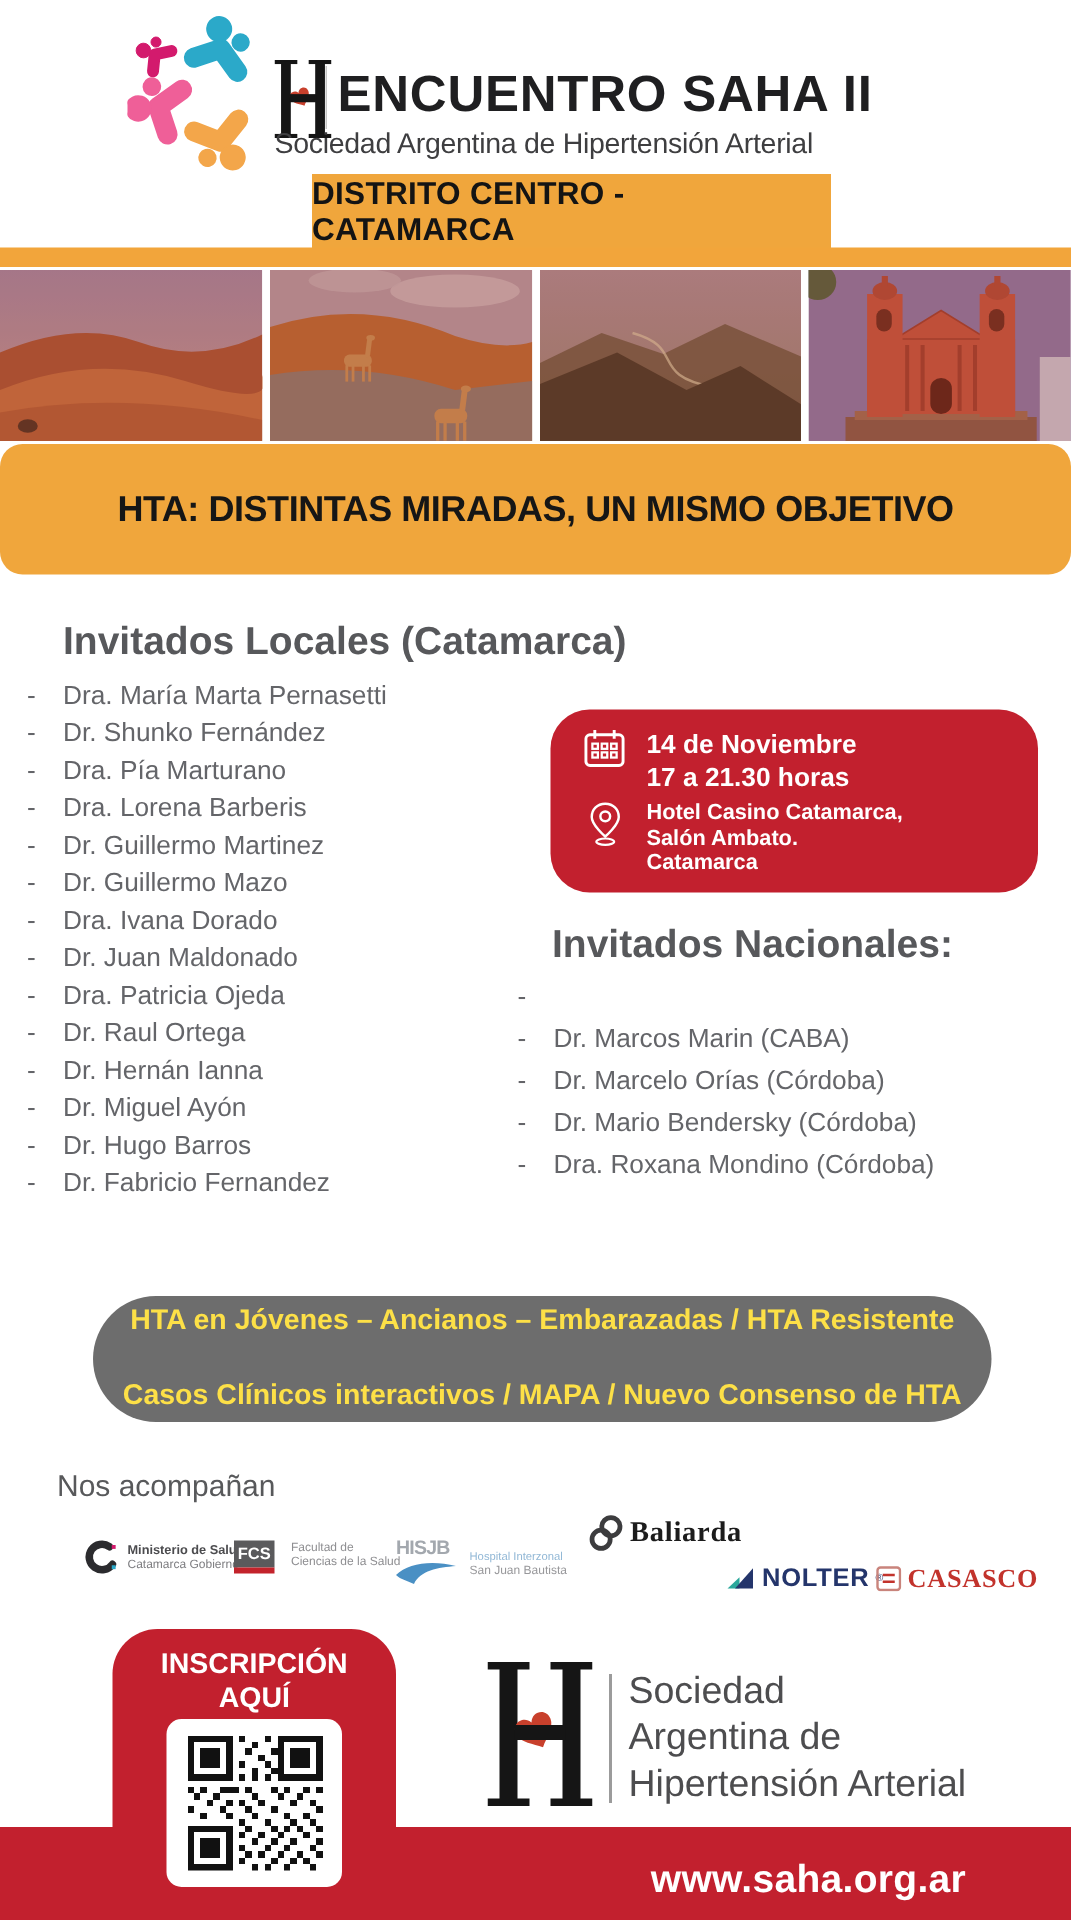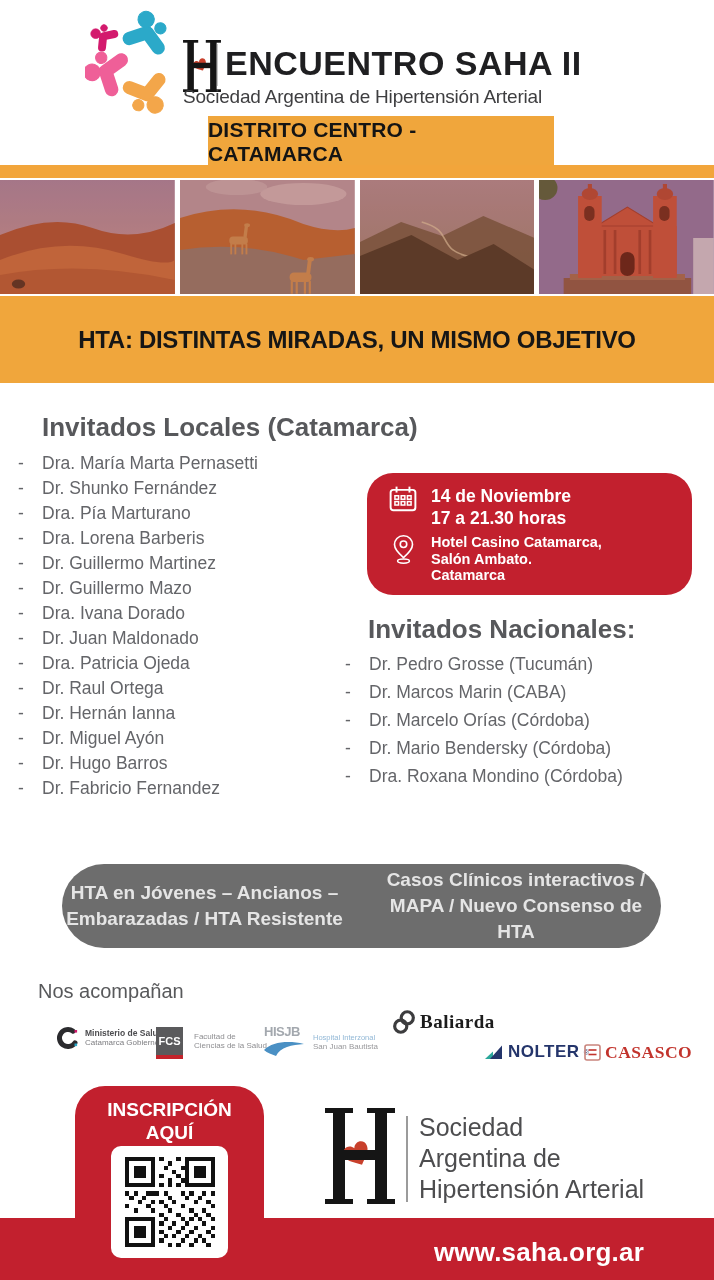--- a/index.html
+++ b/index.html
@@ -17,21 +17,21 @@
     display:flex;align-items:center;justify-content:center;font-weight:bold;font-size:21px;color:#141414;letter-spacing:.2px;}
 
   
   .strip-bar{left:0;width:714px;height:13px;background:#f2a53b;}
   .strip-bar.top{top:165px;}
   .photo-row{left:0;top:180px;width:714px;height:114px;display:flex;gap:5px;}
   .photo-row svg{flex:1 1 0;height:114px;display:block;}
 
   
   .theme-banner{left:0;top:296px;width:714px;height:87px;background:#f0a63c;
-    display:flex;align-items:center;justify-content:center;font-weight:bold;font-size:24px;color:#161616;letter-spacing:-.3px;}
+    display:flex;align-items:center;justify-content:center;font-weight:bold;font-size:24px;color:#161616;letter-spacing:-.3px;border-radius:15px;}
 
   
   .section-heading{font-weight:bold;font-size:26px;color:#57585b;white-space:nowrap;}
   .local-heading{left:42px;top:412px;}
   .national-heading{left:368px;top:614px;}
   .guest-list{display:flex;flex-direction:column;}
   .local-list{left:18px;top:451px;}
   .national-list{left:345px;top:650px;}
   .guest-list .li{display:flex;align-items:center;font-size:17.5px;color:#646569;}
   .local-list .li{height:25px;}
@@ -41,31 +41,31 @@
 
   
   .event-box{left:367px;top:473px;width:313px;height:122px;background:#c2202e;border-radius:26px;color:#fff;padding-left:12px;}
   .event-box .cal{position:absolute;left:22px;top:13px;width:28px;height:26px;}
   .event-box .pin{position:absolute;left:25px;top:61px;width:23px;height:31px;}
   .event-date{position:absolute;left:64px;top:12px;font-weight:bold;font-size:17.5px;line-height:22px;}
   .event-venue{position:absolute;left:64px;top:61px;font-weight:bold;font-size:14.5px;line-height:16.5px;}
 
   
   .topics-banner{left:62px;top:864px;width:599px;height:84px;border-radius:42px;background:#6d6d6d;
-    display:flex;align-items:center;justify-content:center;
-    color:#e5e5e5;font-weight:bold;font-size:19px;line-height:26px;text-align:center;gap:24px;}
+    display:flex;flex-direction:column;align-items:center;justify-content:center;
+    color:#fde047;font-weight:bold;font-size:19px;line-height:26px;text-align:center;gap:24px;}
 
   
   .sponsors-heading{left:38px;top:980px;font-size:20px;color:#58595b;}
   .sp{position:absolute;display:flex;align-items:center;gap:5px;}
   .sp-ministerio{left:56px;top:1025px;}
   .sp-ministerio .txt{font-size:8px;color:#7d7d80;line-height:9px;}
   .sp-ministerio .txt b{color:#4c4c4f;font-size:8.5px;}
   .sp-fcs{left:156px;top:1027px;}
-  .fcs-box{width:27px;height:28px;position:relative;background:#5a5a5c;color:#fff;font-weight:bold;font-size:11px;
+  .fcs-box{width:27px;height:18px;position:relative;background:#5a5a5c;color:#fff;font-weight:bold;font-size:11px;
     display:flex;align-items:center;justify-content:center;}
   .fcs-box .stripe{position:absolute;left:0;bottom:-4px;width:27px;height:4px;background:#c3232b;}
   .sp-fcs .txt{font-size:8px;color:#8e8e91;line-height:9px;margin-left:6px;}
   .sp-hisjb{left:262px;top:1022px;}
   .hisjb-mark{position:relative;width:46px;height:40px;}
   .hisjb-mark .abbr{position:absolute;left:2px;top:2px;font-weight:bold;font-size:13px;letter-spacing:-.5px;color:#a3a8ae;}
   .hisjb-mark svg{position:absolute;left:0;top:16px;}
   .sp-hisjb .txt{font-size:8px;line-height:9.5px;color:#98989b;}
   .sp-hisjb .txt .l1{color:#92b8d6;font-size:7.5px;}
   .sp-baliarda{left:390px;top:1008px;flex-direction:row;gap:2px;}
@@ -286,21 +286,20 @@
       <div>Hotel Casino Catamarca,</div>
       <div>Salón Ambato.</div>
       <div>Catamarca</div>
     </div>
   </div>
 
   <div class="abs section-heading national-heading">Invitados Nacionales:</div>
   <div class="abs guest-list national-list">
     <div class="li">
         <span class="dash"></span>
-        <span>Dr. Pedro Grosse (Tucumán)</span>
       </div>
     <div class="li">
         <span class="dash"></span>
         <span>Dr. Marcos Marin (CABA)</span>
       </div>
     <div class="li">
         <span class="dash"></span>
         <span>Dr. Marcelo Orías (Córdoba)</span>
       </div>
     <div class="li">

